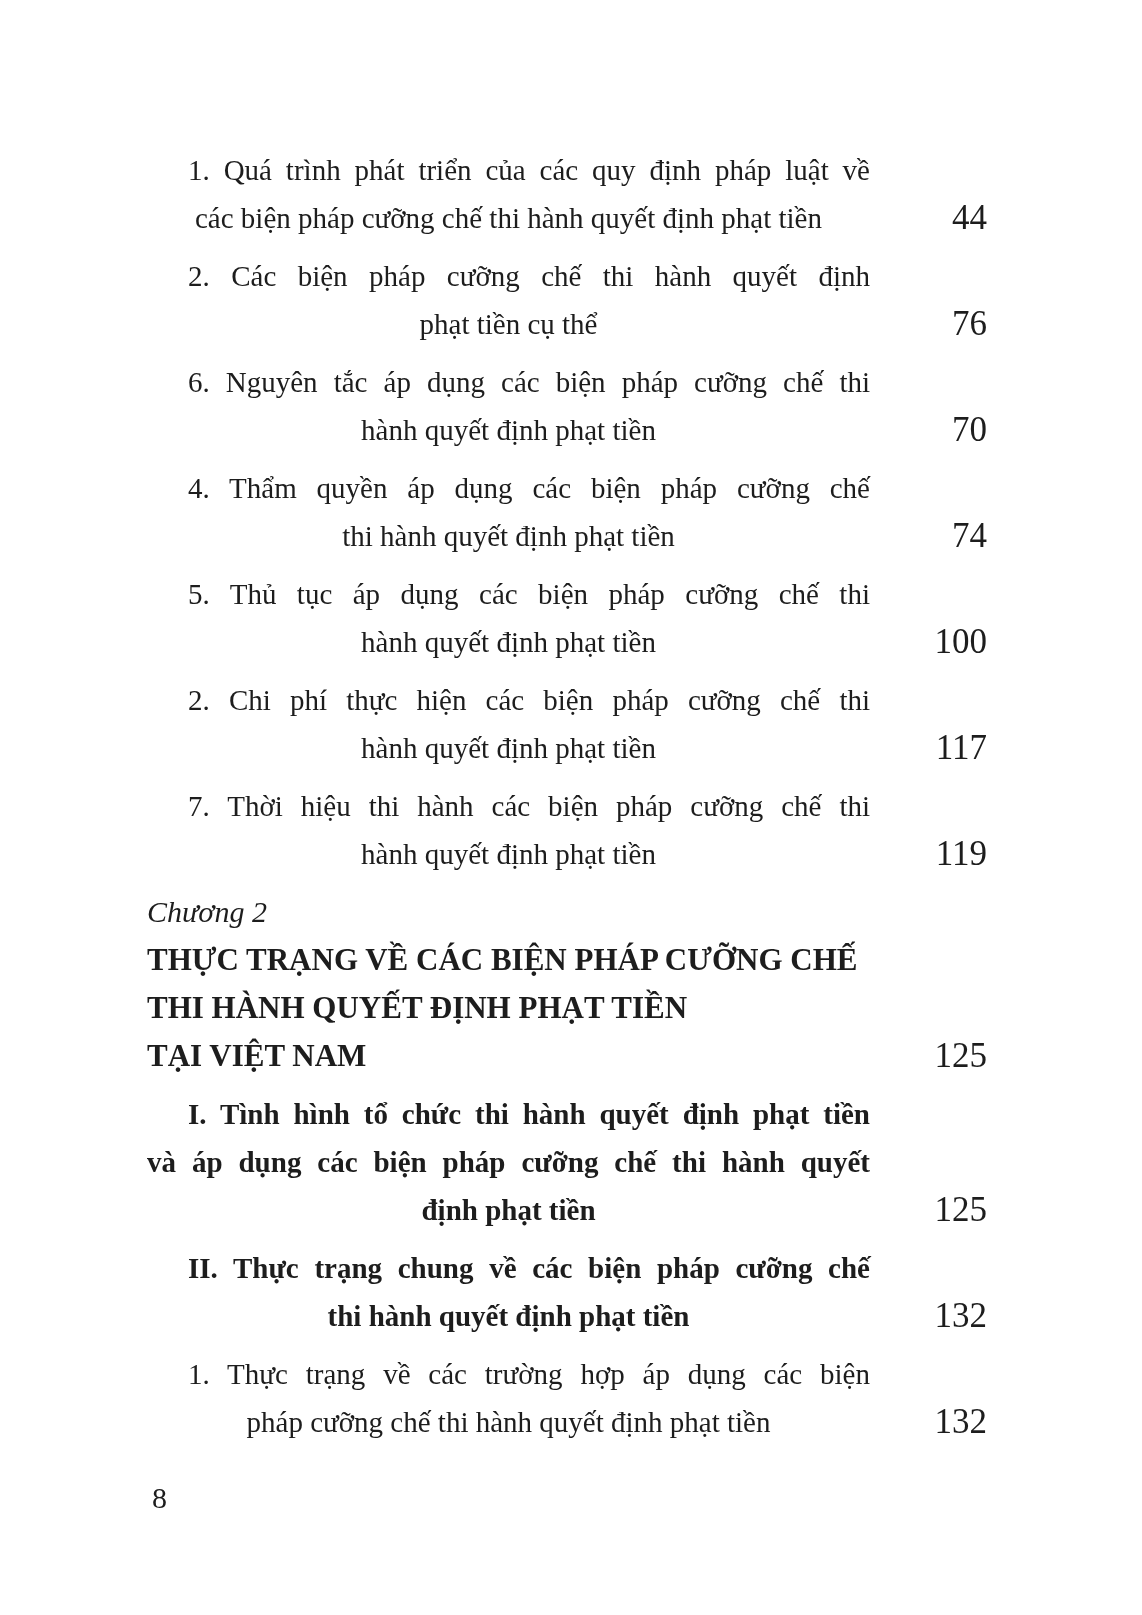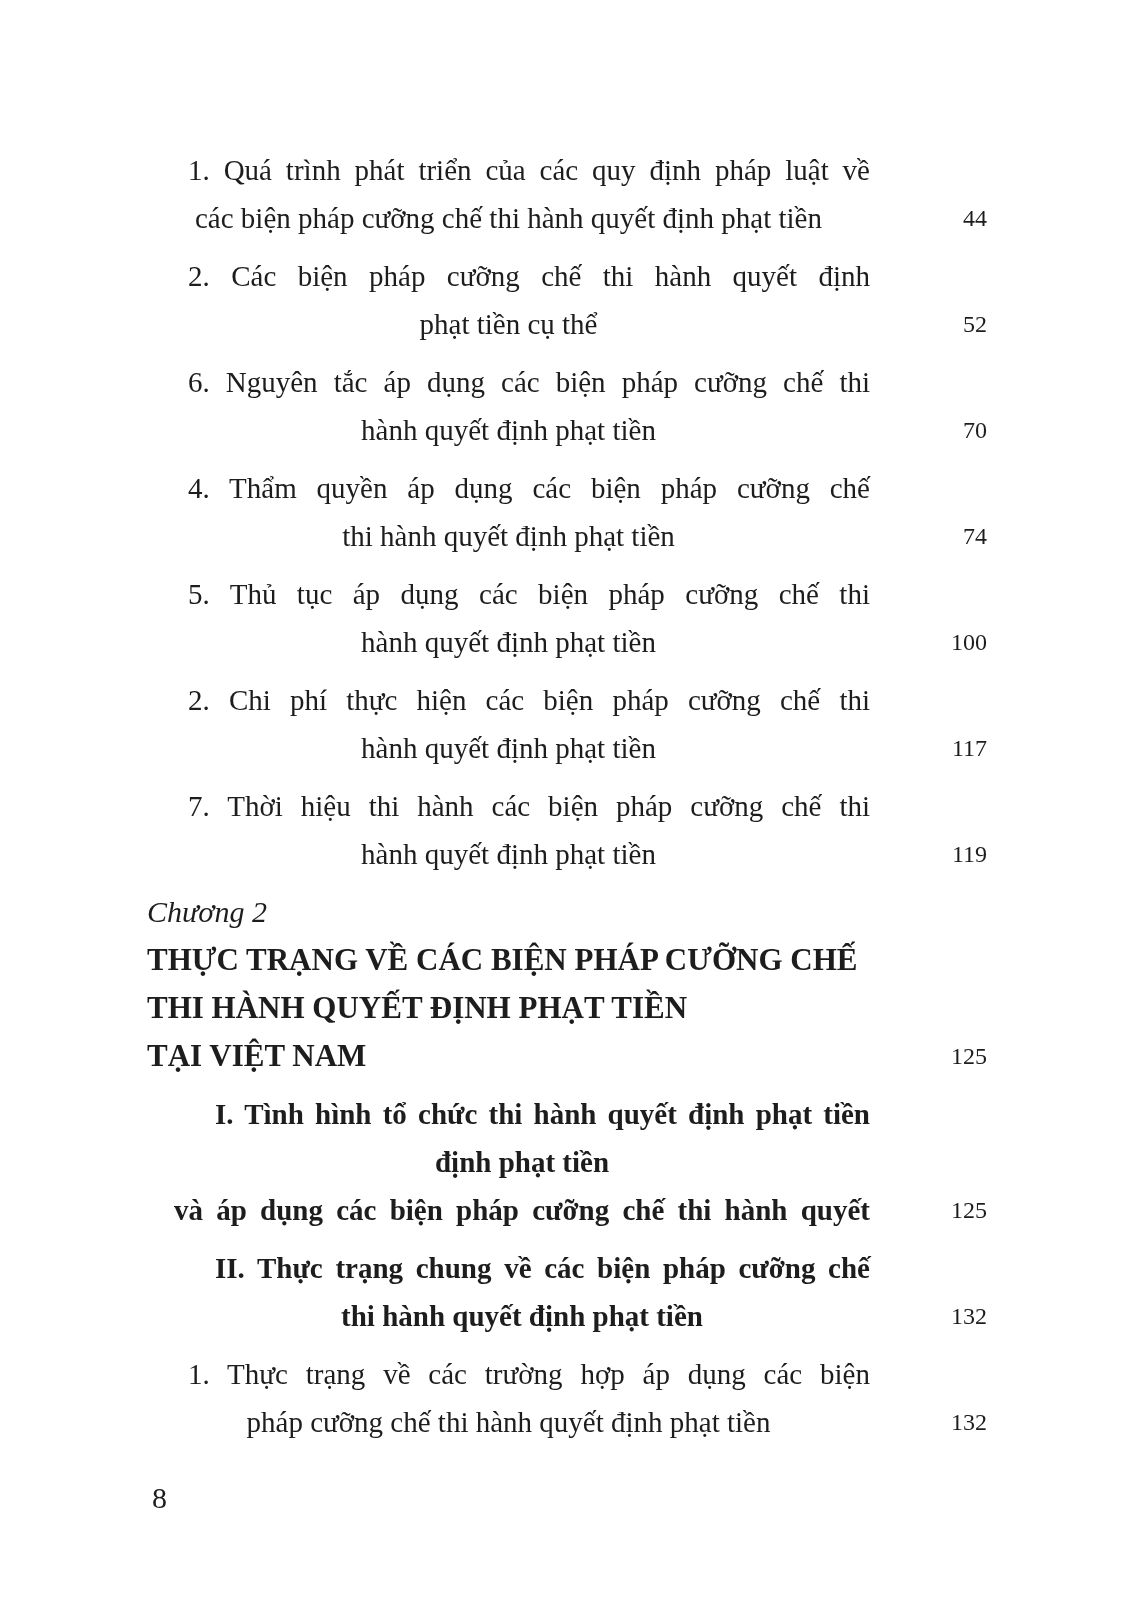--- a/index.html
+++ b/index.html
@@ -40,27 +40,26 @@
   .line.j {
     text-align: justify;
     text-align-last: justify;
     text-justify: inter-word;
   }
   .line.indent {
     text-indent: 41px;
   }
   .bold {
     font-weight: bold;
-    margin-left: 27px;
   }
   .pagenum {
     position: absolute;
     right: 0;
     bottom: 0;
-    font-size: 24px;
+    font-size: 35px;
     line-height: 48px;
     font-weight: normal;
   }
   .chapter {
     position: relative;
     margin-top: 10px;
     line-height: 48px;
   }
   .chapter-inner {
     padding-right: 67px;
@@ -93,21 +92,21 @@
       <span class="line">các biện pháp cưỡng chế thi hành quyết định phạt tiền</span>
     </div>
     <span class="pagenum">44</span>
   </div>
 
   <div class="toc-entry">
     <div class="entry-text">
       <span class="line j indent">2. Các biện pháp cưỡng chế thi hành quyết định</span>
       <span class="line">phạt tiền cụ thể</span>
     </div>
-    <span class="pagenum">52</span>
+    <span class="pagenum">76</span>
   </div>
 
   <div class="toc-entry">
     <div class="entry-text">
       <span class="line j indent">6. Nguyên tắc áp dụng các biện pháp cưỡng chế thi</span>
       <span class="line">hành quyết định phạt tiền</span>
     </div>
     <span class="pagenum">70</span>
   </div>
 
@@ -149,22 +148,22 @@
       <div class="ch-line">THỰC TRẠNG VỀ CÁC BIỆN PHÁP CƯỠNG CHẾ</div>
       <div class="ch-line">THI HÀNH QUYẾT ĐỊNH PHẠT TIỀN</div>
       <div class="ch-line">TẠI VIỆT NAM</div>
     </div>
     <span class="pagenum">125</span>
   </div>
 
   <div class="toc-entry bold">
     <div class="entry-text">
       <span class="line j indent">I. Tình hình tổ chức thi hành quyết định phạt tiền</span>
+      <span class="line j">và áp dụng các biện pháp cưỡng chế thi hành quyết</span>
       <span class="line">định phạt tiền</span>
-      <span class="line j">và áp dụng các biện pháp cưỡng chế thi hành quyết</span>
     </div>
     <span class="pagenum">125</span>
   </div>
 
   <div class="toc-entry bold">
     <div class="entry-text">
       <span class="line j indent">II. Thực trạng chung về các biện pháp cưỡng chế</span>
       <span class="line">thi hành quyết định phạt tiền</span>
     </div>
     <span class="pagenum">132</span>

